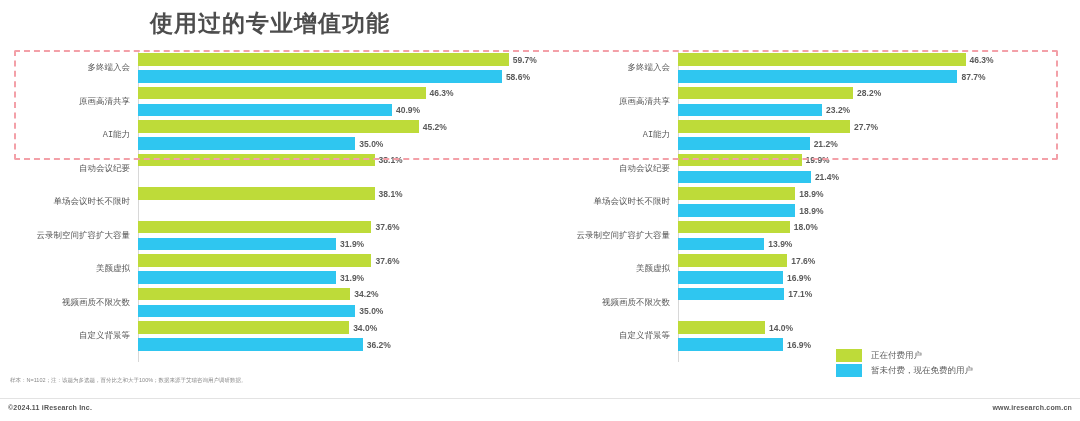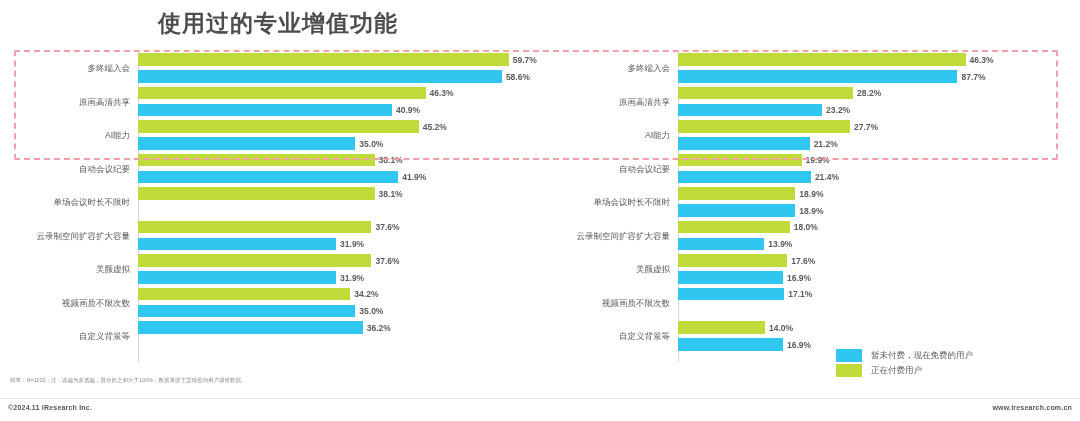--- a/index.html
+++ b/index.html
@@ -20,21 +20,21 @@
     position: absolute;
     top: 0;
     height: 421px;
   }
   .panel-left  { left: 0;   width: 540px; }
   .panel-right { left: 540px; width: 540px; }
 
   .chart-title {
     position: absolute;
     top: 8px;
-    left: 8px;
+    left: 0;
     width: 100%;
     text-align: center;
     font-size: 23px;
     font-weight: bold;
     color: #4d4d4d;
     letter-spacing: 1px;
     white-space: nowrap;
   }
 
   .plot {
@@ -55,20 +55,21 @@
   .cat-label {
     width: 110px;
     flex: 0 0 110px;
     text-align: right;
     padding-right: 8px;
     font-size: 8.5px;
     color: #585858;
     line-height: 1.1;
     white-space: nowrap;
     box-sizing: border-box;
+    font-family: Liberation Mono, monospace;
   }
 
   .bars {
     flex: 1 1 auto;
     position: relative;
     height: 100%;
   }
 
   .bar-wrap {
     position: relative;
@@ -218,24 +219,20 @@
           </div>
         </div>
       </div>
       <div class="row">
         <div class="cat-label">自动会议纪要</div>
         <div class="bars">
           <div class="bar-wrap">
             <div class="bar bar-green" style="width: 236.589px;"></div>
             <span class="bar-value">38.1%</span>
           </div>
-          <div class="bar-wrap">
-            <div class="bar bar-blue" style="width: 260.185px;"></div>
-            <span class="bar-value">41.9%</span>
-          </div>
         </div>
       </div>
       <div class="row">
         <div class="cat-label">单场会议时长不限时</div>
         <div class="bars">
           <div class="bar-wrap">
             <div class="bar bar-green" style="width: 236.589px;"></div>
             <span class="bar-value">38.1%</span>
           </div>
         </div>
@@ -275,20 +272,24 @@
           </div>
           <div class="bar-wrap">
             <div class="bar bar-blue" style="width: 217.339px;"></div>
             <span class="bar-value">35.0%</span>
           </div>
         </div>
       </div>
       <div class="row">
         <div class="cat-label">自定义背景等</div>
         <div class="bars">
+          <div class="bar-wrap">
+            <div class="bar bar-green" style="width: 211.129px;"></div>
+            <span class="bar-value">34.0%</span>
+          </div>
           <div class="bar-wrap">
             <div class="bar bar-blue" style="width: 224.79px;"></div>
             <span class="bar-value">36.2%</span>
           </div>
         </div>
       </div>
     </div>
 </div>
 
 <div class="panel panel-right">
@@ -407,26 +408,26 @@
           </div>
         </div>
       </div>
     </div>
 </div>
 
 <div class="highlight-box hl-left"></div>
 
 <div class="legend">
   <div class="legend-row">
+    <span class="legend-swatch sw-green"></span>
+    <span>正在付费用户</span>
+  </div>
+  <div class="legend-row">
     <span class="legend-swatch sw-blue"></span>
     <span>暂未付费，现在免费的用户</span>
-  </div>
-  <div class="legend-row">
-    <span class="legend-swatch sw-green"></span>
-    <span>正在付费用户</span>
   </div>
 </div>
 
 <div class="footnote">样本：N=1102；注：该题为多选题，百分比之和大于100%；数据来源于艾瑞咨询用户调研数据。</div>
 
 <div class="footer-bar">
   <div class="footer-left">©2024.11 iResearch Inc.</div>
   <div class="footer-right">www.iresearch.com.cn</div>
 </div>
 

